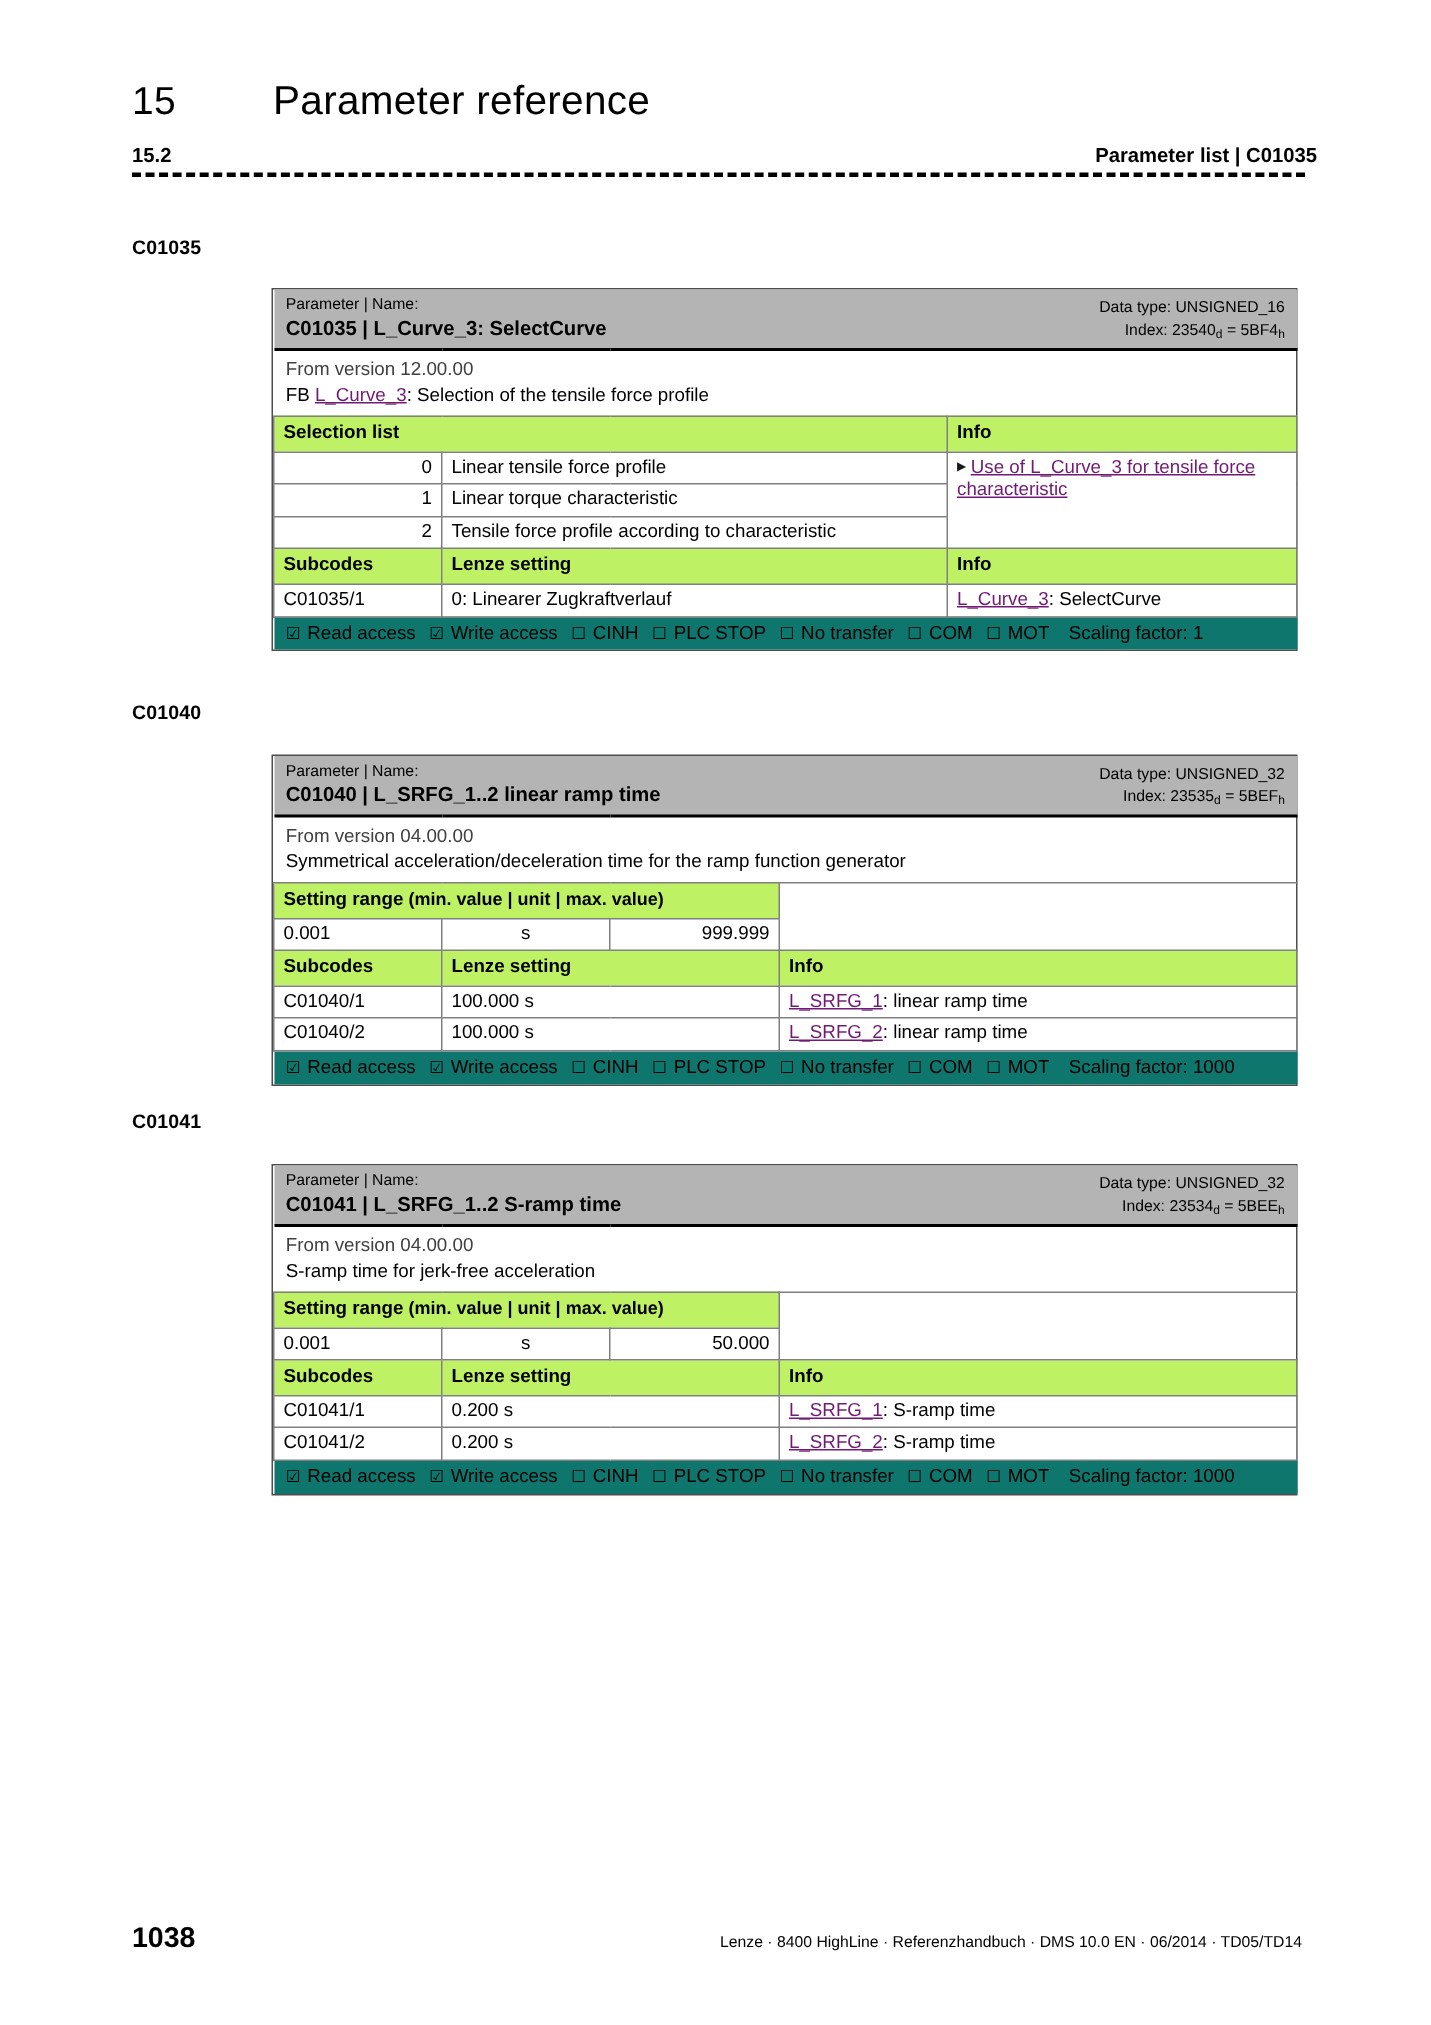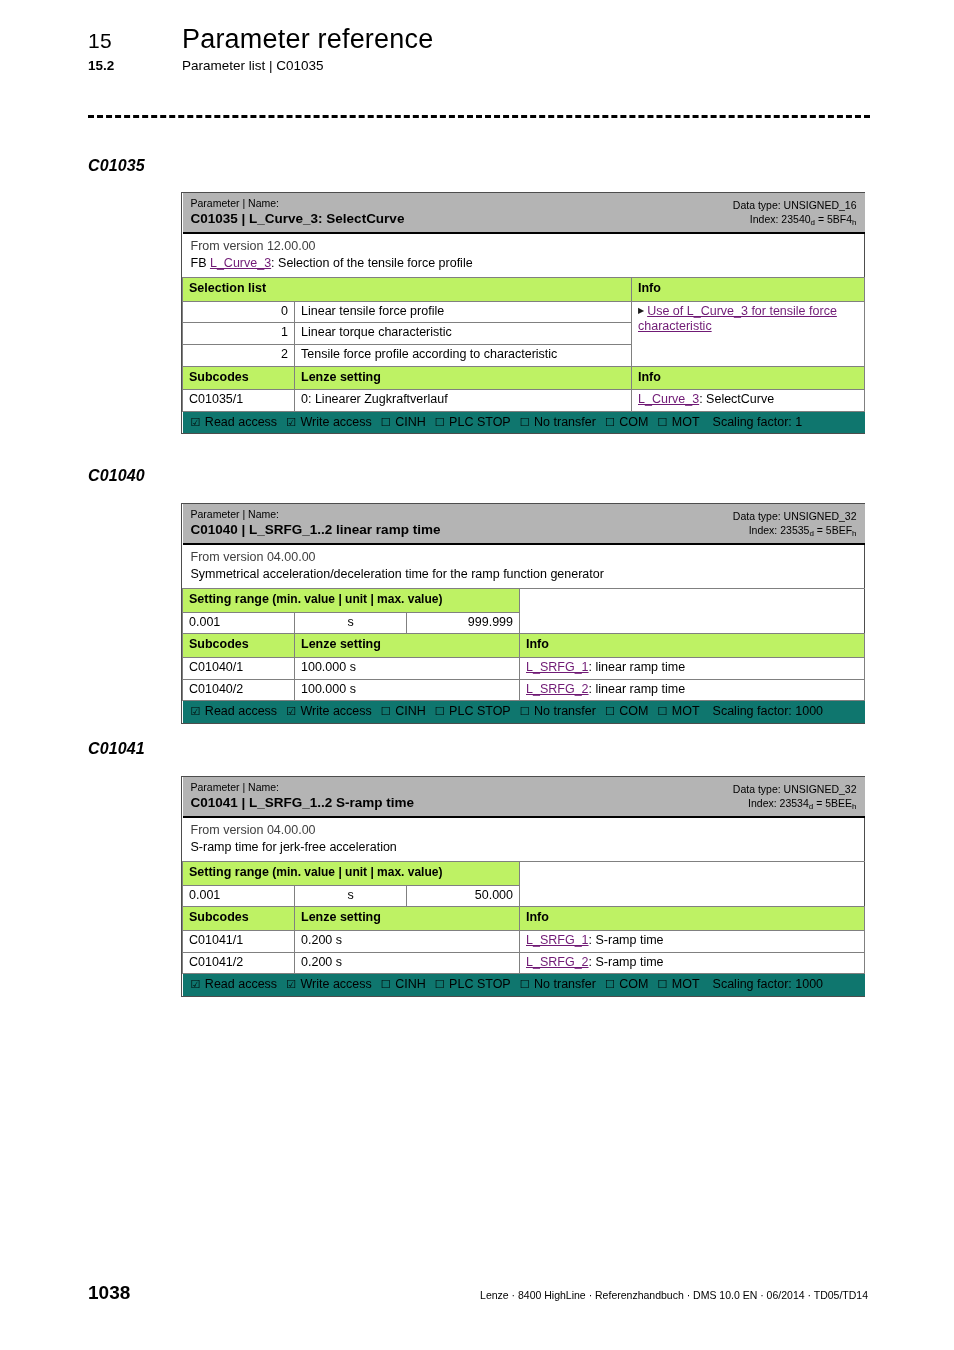--- a/index.html
+++ b/index.html
@@ -22,57 +22,58 @@
     left: 88px;
     top: 24px;
     width: 790px;
   }
   .hdr-row {
     display: flex;
     align-items: baseline;
   }
   .hdr-chapter-num {
     width: 94px;
-    font-size: 21px;
+    font-size: 26px;
     font-weight: 400;
     letter-spacing: .2px;
+    margin-top: 28px;
   }
   .hdr-chapter-title {
     font-size: 27px;
     font-weight: 400;
     letter-spacing: .2px;
   }
   .hdr-row.sub {
-    margin-top: 3px;
+    margin-top: 13px;
+    justify-content: space-between;
   }
   .hdr-sec-num {
     width: 94px;
     font-size: 13.5px;
     font-weight: 700;
   }
   .hdr-sec-title {
     font-size: 13.5px;
-    font-weight: 400;
+    font-weight: 700;
   }
   .hdr-rule {
     position: absolute;
     left: 88px;
     top: 115px;
     width: 782px;
     border-top: 3px dashed #000000;
   }
 
   
   .margin-label {
     position: absolute;
     left: 88px;
-    font-size: 16px;
+    font-size: 13px;
     font-weight: 700;
     letter-spacing: .1px;
-    font-style: italic;
   }
 
   
   .ptable {
     position: absolute;
     left: 181px;
     width: 684px;
     border: 1px solid #4d4d4d;
     box-sizing: border-box;
     background: #ffffff;

